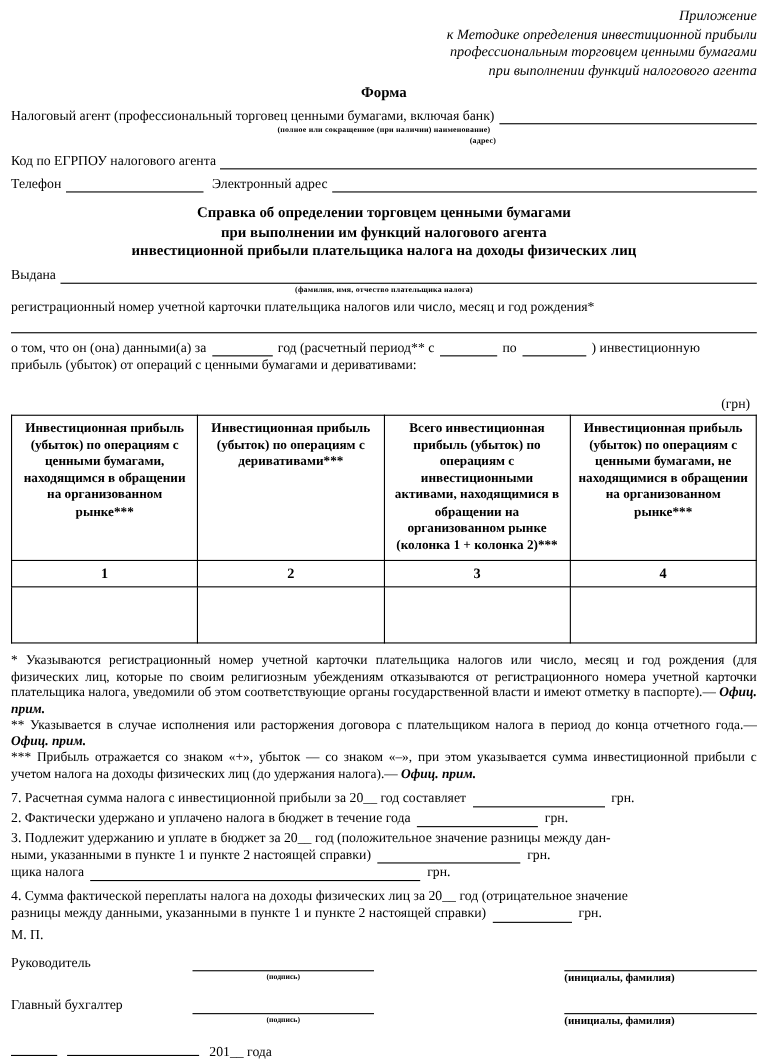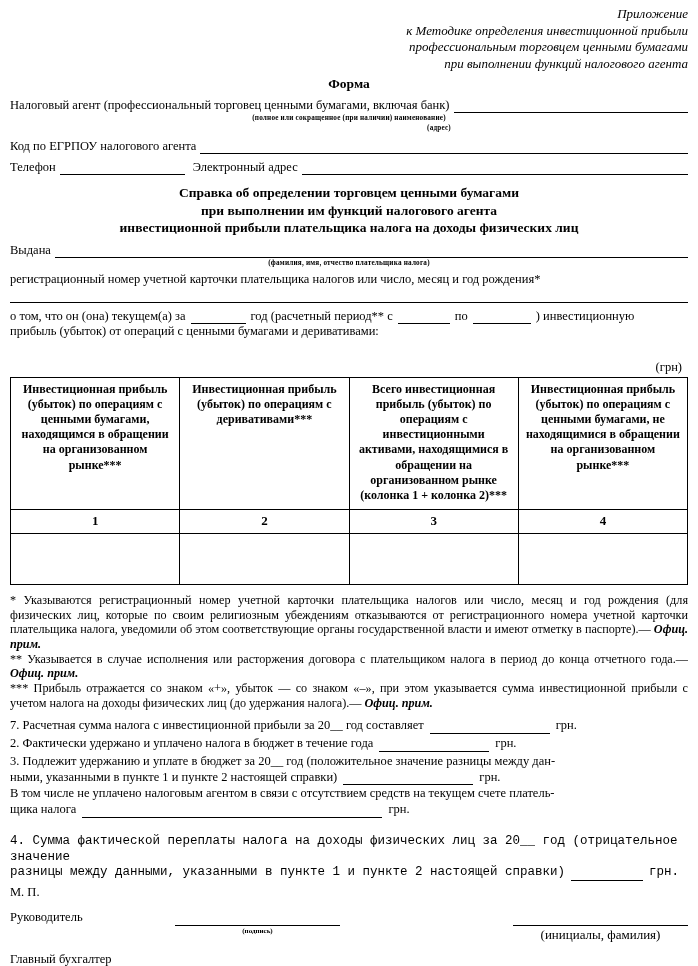--- a/index.html
+++ b/index.html
@@ -133,21 +133,21 @@
   .sig-line { flex: 0 0 165px; border-bottom: 1px solid #000; height: 12px; }
   .sig-gap { flex: 1 1 auto; }
   .sig-line2 { flex: 0 0 175px; border-bottom: 1px solid #000; height: 12px; }
   .sig-caps {
     display: flex;
     margin-top: 1px;
   }
   .sig-caps .c1 { width: 165px; flex: 0 0 auto; }
   .sig-caps .c2 { flex: 0 0 165px; text-align: center; font-size: 7px; font-weight: bold; }
   .sig-caps .c3 { flex: 1 1 auto; }
-  .sig-caps .c4 { flex: 0 0 175px; text-align: center; font-size: 13px; font-weight: normal; }
+  .sig-caps .c4 { flex: 0 0 175px; font-size: 10px; font-weight: bold; }
   .date-row {
     margin-top: 12px;
     font-size: 12.5px;
   }
   .u-sm { display:inline-block; border-bottom:1px solid #000; height:12px; }
 </style>
 </head>
 <body>
 
 <div class="page">
@@ -197,21 +197,21 @@
       <span class="fill"></span>
     </div>
     <div class="caption">(фамилия, имя, отчество плательщика налога)</div>
   </div>
 
   <div class="para" style="margin-top:4px;">регистрационный номер учетной карточки плательщика налогов или число, месяц и год рождения*</div>
   <div class="underline-full" style="margin-top:2px;"></div>
 
   <div style="margin-top:6px;">
     <div class="row-line" style="margin-top:4px;">
-      <span class="lbl">о том, что он (она) текущем(а) за</span>
+      <span class="lbl">о том, что он (она) данными(а) за</span>
       <span class="fill-fixed" style="width:55px; margin:0 5px;"></span>
       <span class="lbl">год (расчетный период** с</span>
       <span class="fill-fixed" style="width:52px; margin:0 5px;"></span>
       <span class="lbl">по</span>
       <span class="fill-fixed" style="width:58px; margin:0 5px;"></span>
       <span class="lbl">) инвестиционную</span>
     </div>
     <div>прибыль (убыток) от операций с ценными бумагами и деривативами:</div>
   </div>
 
@@ -266,28 +266,27 @@
       <span class="fill-fixed" style="width:110px; margin:0 6px;"></span>
       <span class="lbl">грн.</span>
     </div>
     <div style="margin-top:2px;">
       <div>3. Подлежит удержанию и уплате в бюджет за 20__ год (положительное значение разницы между дан-</div>
       <div class="row-line" style="margin-top:0;">
         <span class="lbl">ными, указанными в пункте 1 и пункте 2 настоящей справки)</span>
         <span class="fill-fixed" style="width:130px; margin:0 6px;"></span>
         <span class="lbl">грн.</span>
       </div>
-      <div style="margin-top:1px;">В том числе не уплачено налоговым агентом в связи с отсутствием средств на текущем счете платель-</div>
       <div class="row-line" style="margin-top:0;">
         <span class="lbl">щика налога</span>
         <span class="fill-fixed" style="width:300px; margin:0 6px;"></span>
         <span class="lbl">грн.</span>
       </div>
     </div>
-    <div style="margin-top:16px;font-family:Liberation Mono, monospace;">
+    <div style="margin-top:6px;">
       <div>4. Сумма фактической переплаты налога на доходы физических лиц за 20__ год (отрицательное значение</div>
       <div class="row-line" style="margin-top:0;">
         <span class="lbl">разницы между данными, указанными в пункте 1 и пункте 2 настоящей справки)</span>
         <span class="fill-fixed" style="width:72px; margin:0 6px;"></span>
         <span class="lbl">грн.</span>
       </div>
     </div>
   </div>
 
   <div class="mp">М. П.</div>

